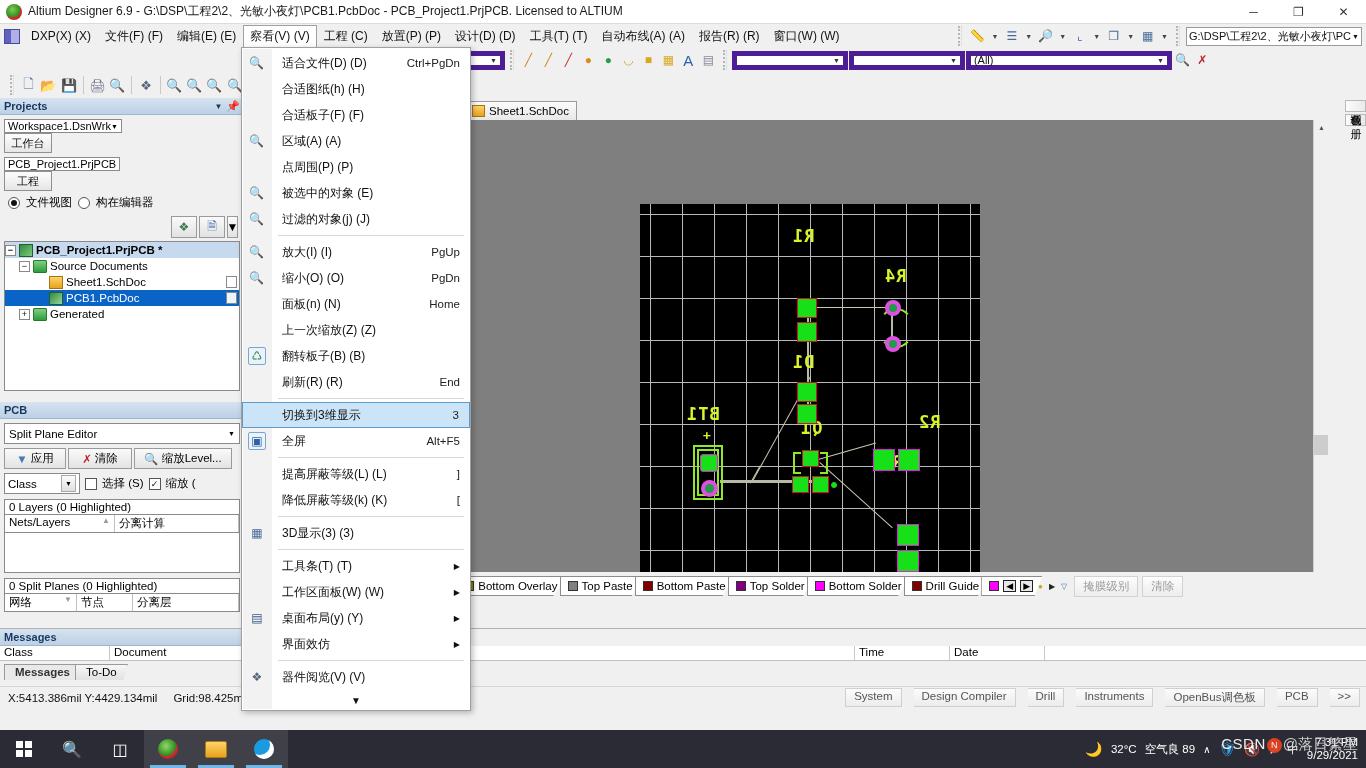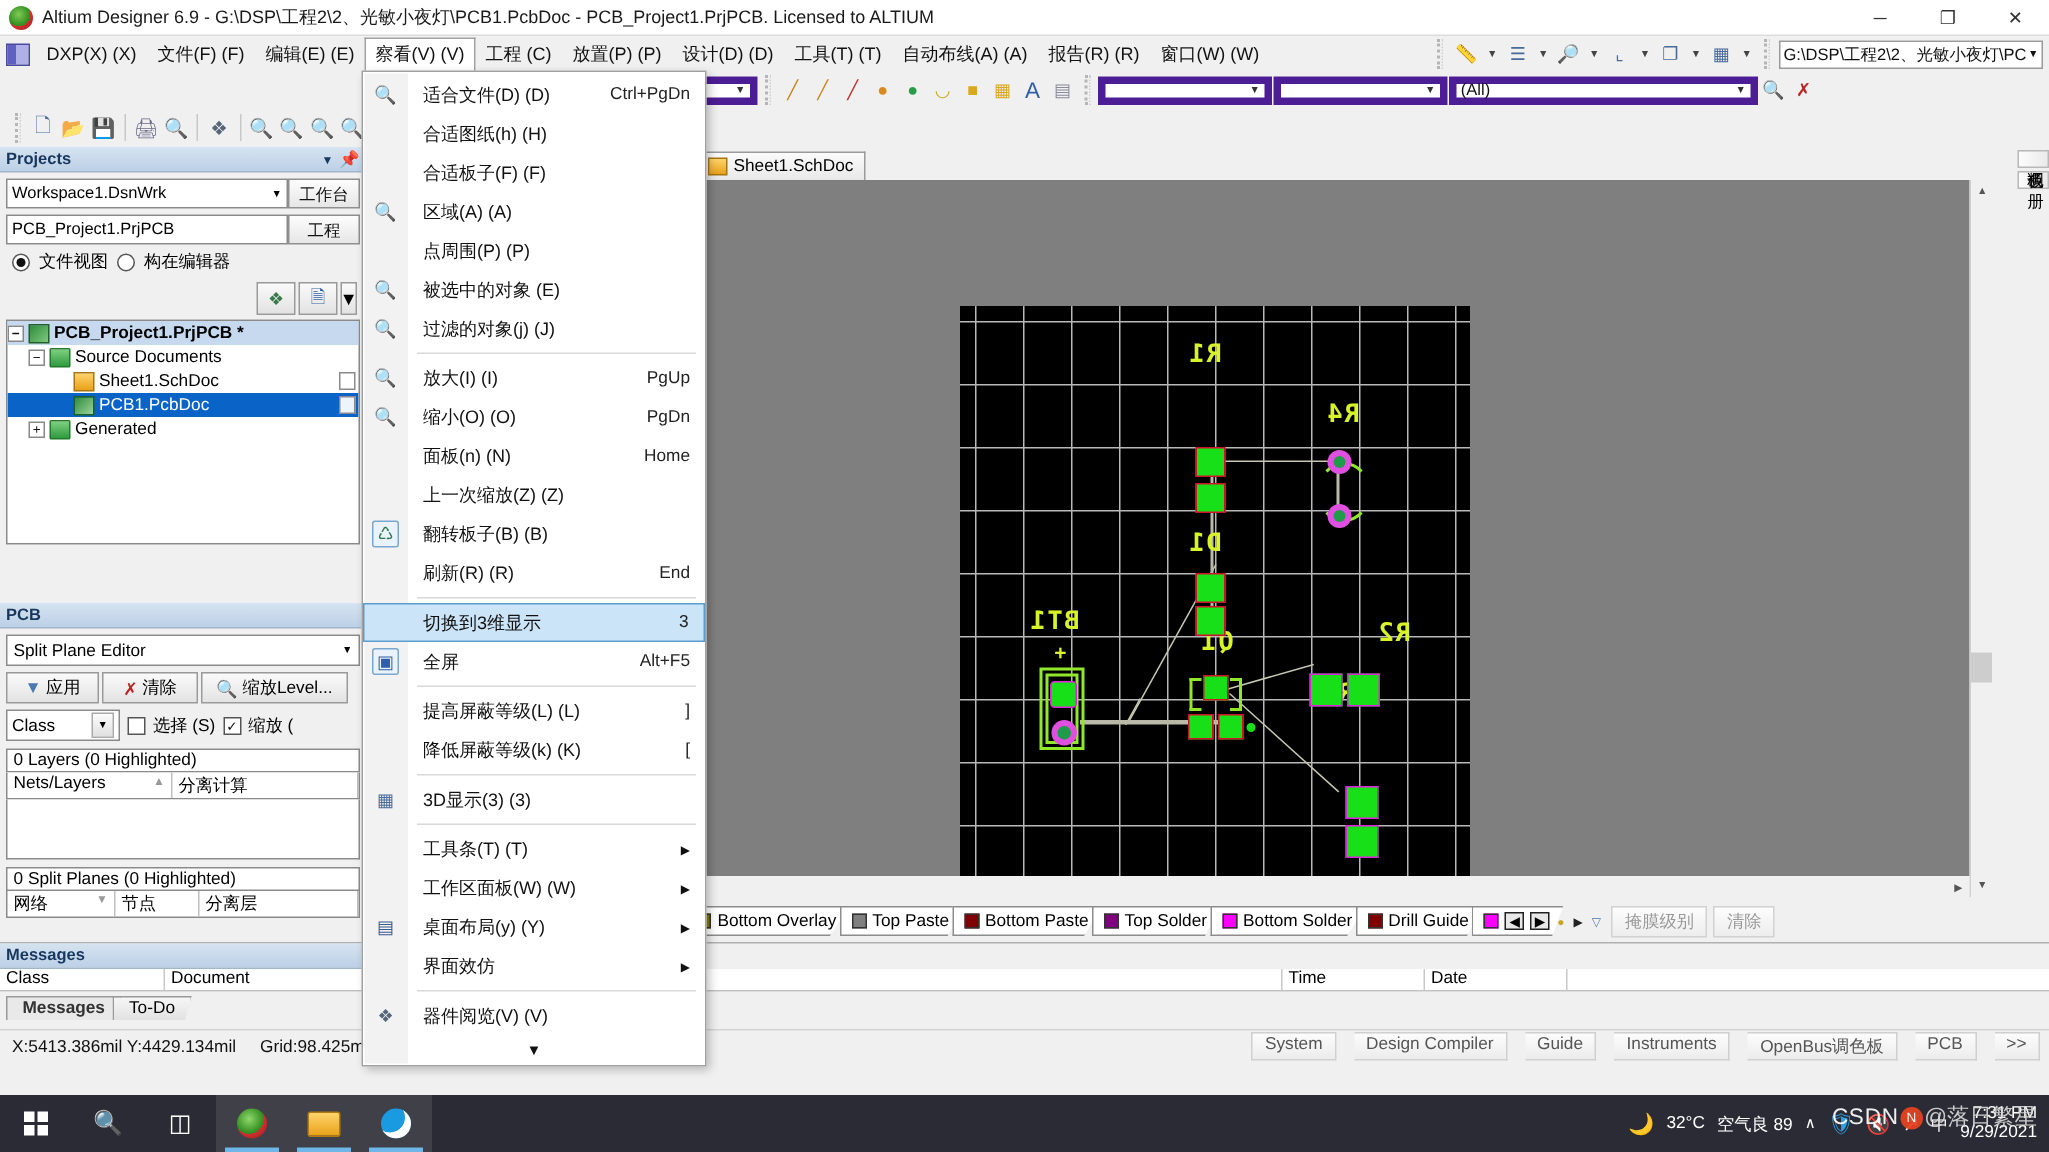--- a/index.html
+++ b/index.html
@@ -95,21 +95,21 @@
     font-weight: bold; font-size: 11px; color: #17375e;
     display: flex; align-items: center; padding: 0 4px;
     border-bottom: 1px solid #9fb6cd;
   }
   .panel-title .ptools { margin-left: auto; display: flex; gap: 4px; align-items: center; }
   #projects-panel {
     position: absolute; left: 0; top: 98px; width: 245px; height: 300px;
     background: #f0f0f0; border-right: 1px solid #b0b0b0;
   }
   .proj-body { padding: 4px 4px 0 4px; }
-  .row { display: flex; align-items: flex-start; gap: 0; margin-bottom: 4px; }
+  .row { display: flex; align-items: flex-start; gap: 0; margin-bottom: 4px; flex-direction: column; }
   .wk-combo { flex: 1; height: 20px; border: 1px solid #8a8a8a; background: #fff;
     font-size: 11px; display: flex; align-items: center; padding: 0 3px; }
   .wk-combo .cb-arrow { margin-left: auto; font-size: 7px; }
   .sm-btn {
     width: 48px; height: 20px; border: 1px solid #909090; background: linear-gradient(#fdfdfd,#e6e6e6);
     font-size: 11px; display: flex; align-items: center; justify-content: center; color: #111;
   }
   .radio-row { display: flex; align-items: center; gap: 6px; font-size: 11.5px; margin: 3px 16px 4px 4px; }
   .radio { width: 12px; height: 12px; border-radius: 50%; border: 1px solid #555; background: #fff;
     display: inline-flex; align-items: center; justify-content: center; flex: none; }
@@ -241,21 +241,21 @@
   
   .vsb { position: absolute; right: 0; top: 0; width: 15px; height: 478px; background: #f0f0f0;
     border-left: 1px solid #cfcfcf; }
   .hsb { position: absolute; left: 245px; top: 584px; width: 1068px; height: 15px; background: #f0f0f0; }
   .sb-arrow { width: 15px; height: 15px; display: flex; align-items: center; justify-content: center;
     font-size: 7px; color: #555; background: #f0f0f0; }
   .sb-thumb { background: #cdcdcd; }
 
   
   #layer-bar {
-    position: absolute; left: 245px; top: 600px; width: 1121px; height: 28px;
+    position: absolute; left: 245px; top: 572px; width: 1121px; height: 28px;
     background: #f0f0f0; display: flex; align-items: center; overflow: hidden;
   }
   .ltab {
     display: flex; align-items: center; gap: 4px; font-size: 11.5px; white-space: nowrap;
     border: 1px solid #8c8c8c; border-right: none; background: #fff;
     padding: 2px 9px 2px 7px; height: 20px; margin-right: -7px;
     clip-path: polygon(0 0, 100% 0, 88% 100%, 0 100%);
   }
   .lsw { width: 10px; height: 10px; border: 1px solid #333; flex: none; }
   .lt-arrow { font-size: 8px; color: #222; padding: 0 3px; }
@@ -711,21 +711,21 @@
     </div>
   </div>
 
   <div id="statusbar">
     <div class="st-seg">X:5413.386mil Y:4429.134mil</div>
     <div class="st-seg">Grid:98.425mil</div>
     <div class="st-seg">(B</div>
     <div class="panel-btns">
       <div class="pbtn">System</div>
       <div class="pbtn">Design Compiler</div>
-      <div class="pbtn">Guide</div>
+      <div class="pbtn">Drill</div>
       <div class="pbtn">Instruments</div>
       <div class="pbtn">OpenBus调色板</div>
       <div class="pbtn">PCB</div>
       <div class="pbtn">&gt;&gt;</div>
     </div>
   </div>
 
 
   <div id="view-menu">
     <div class="mgutter"></div>

